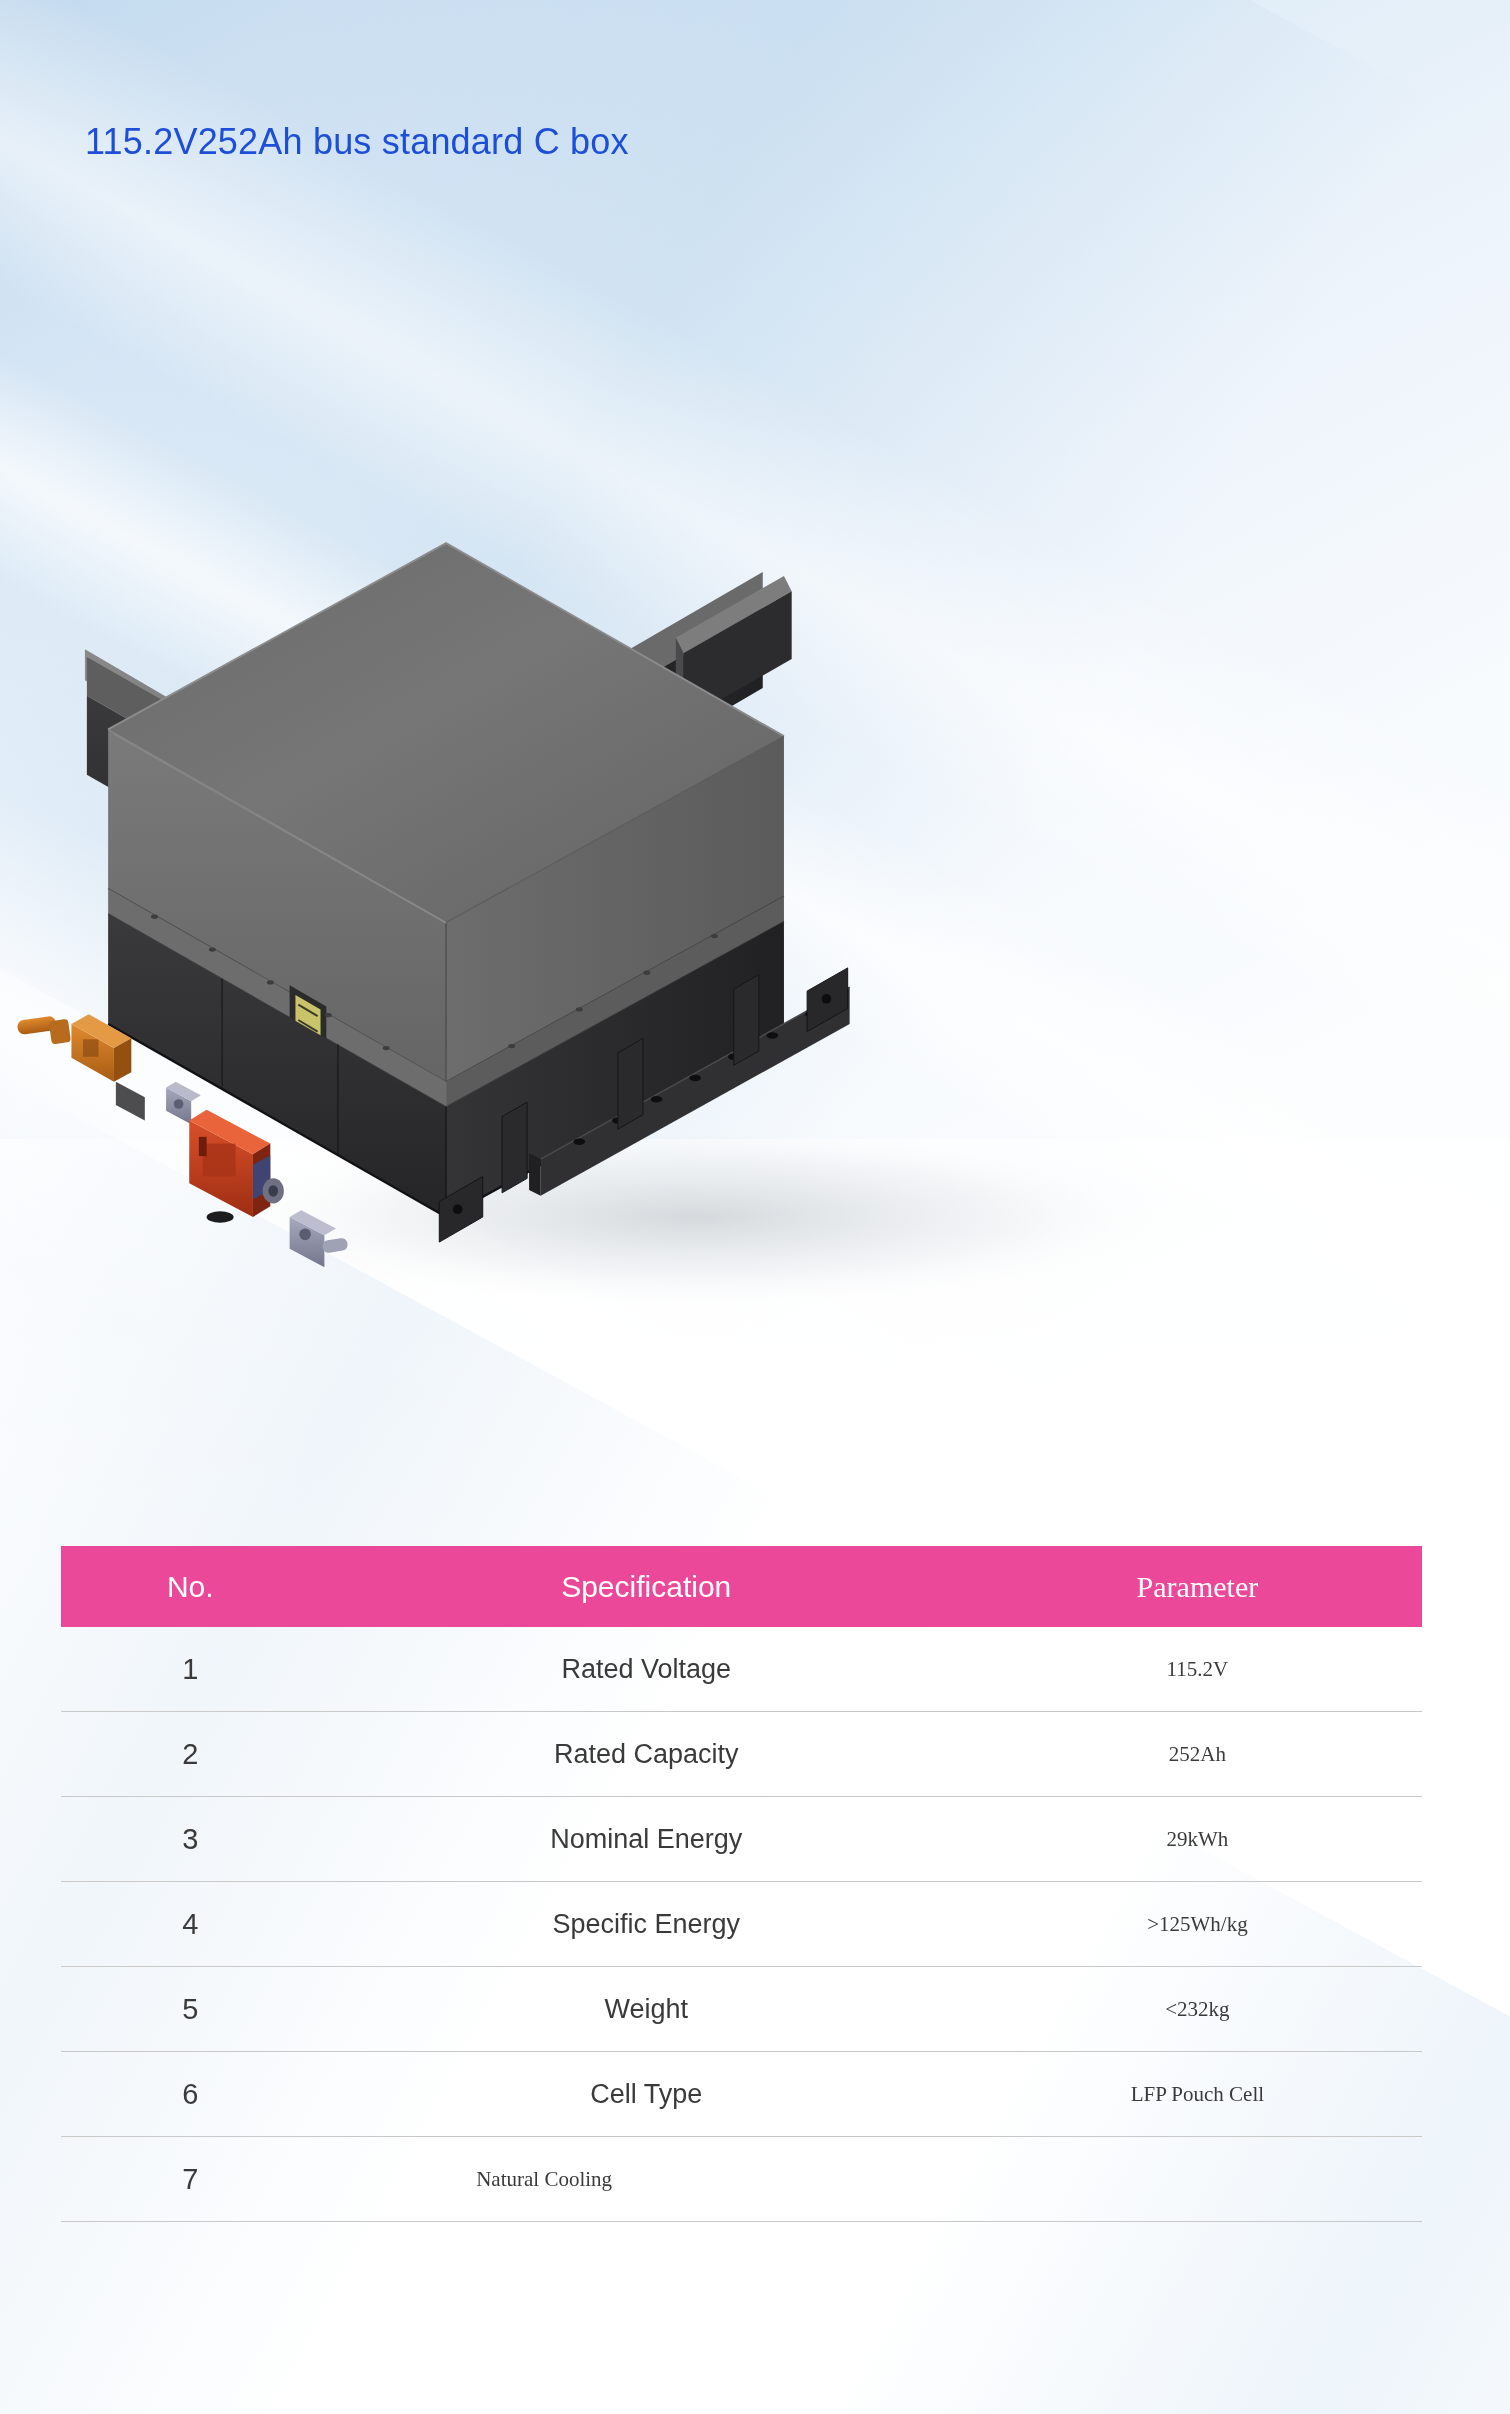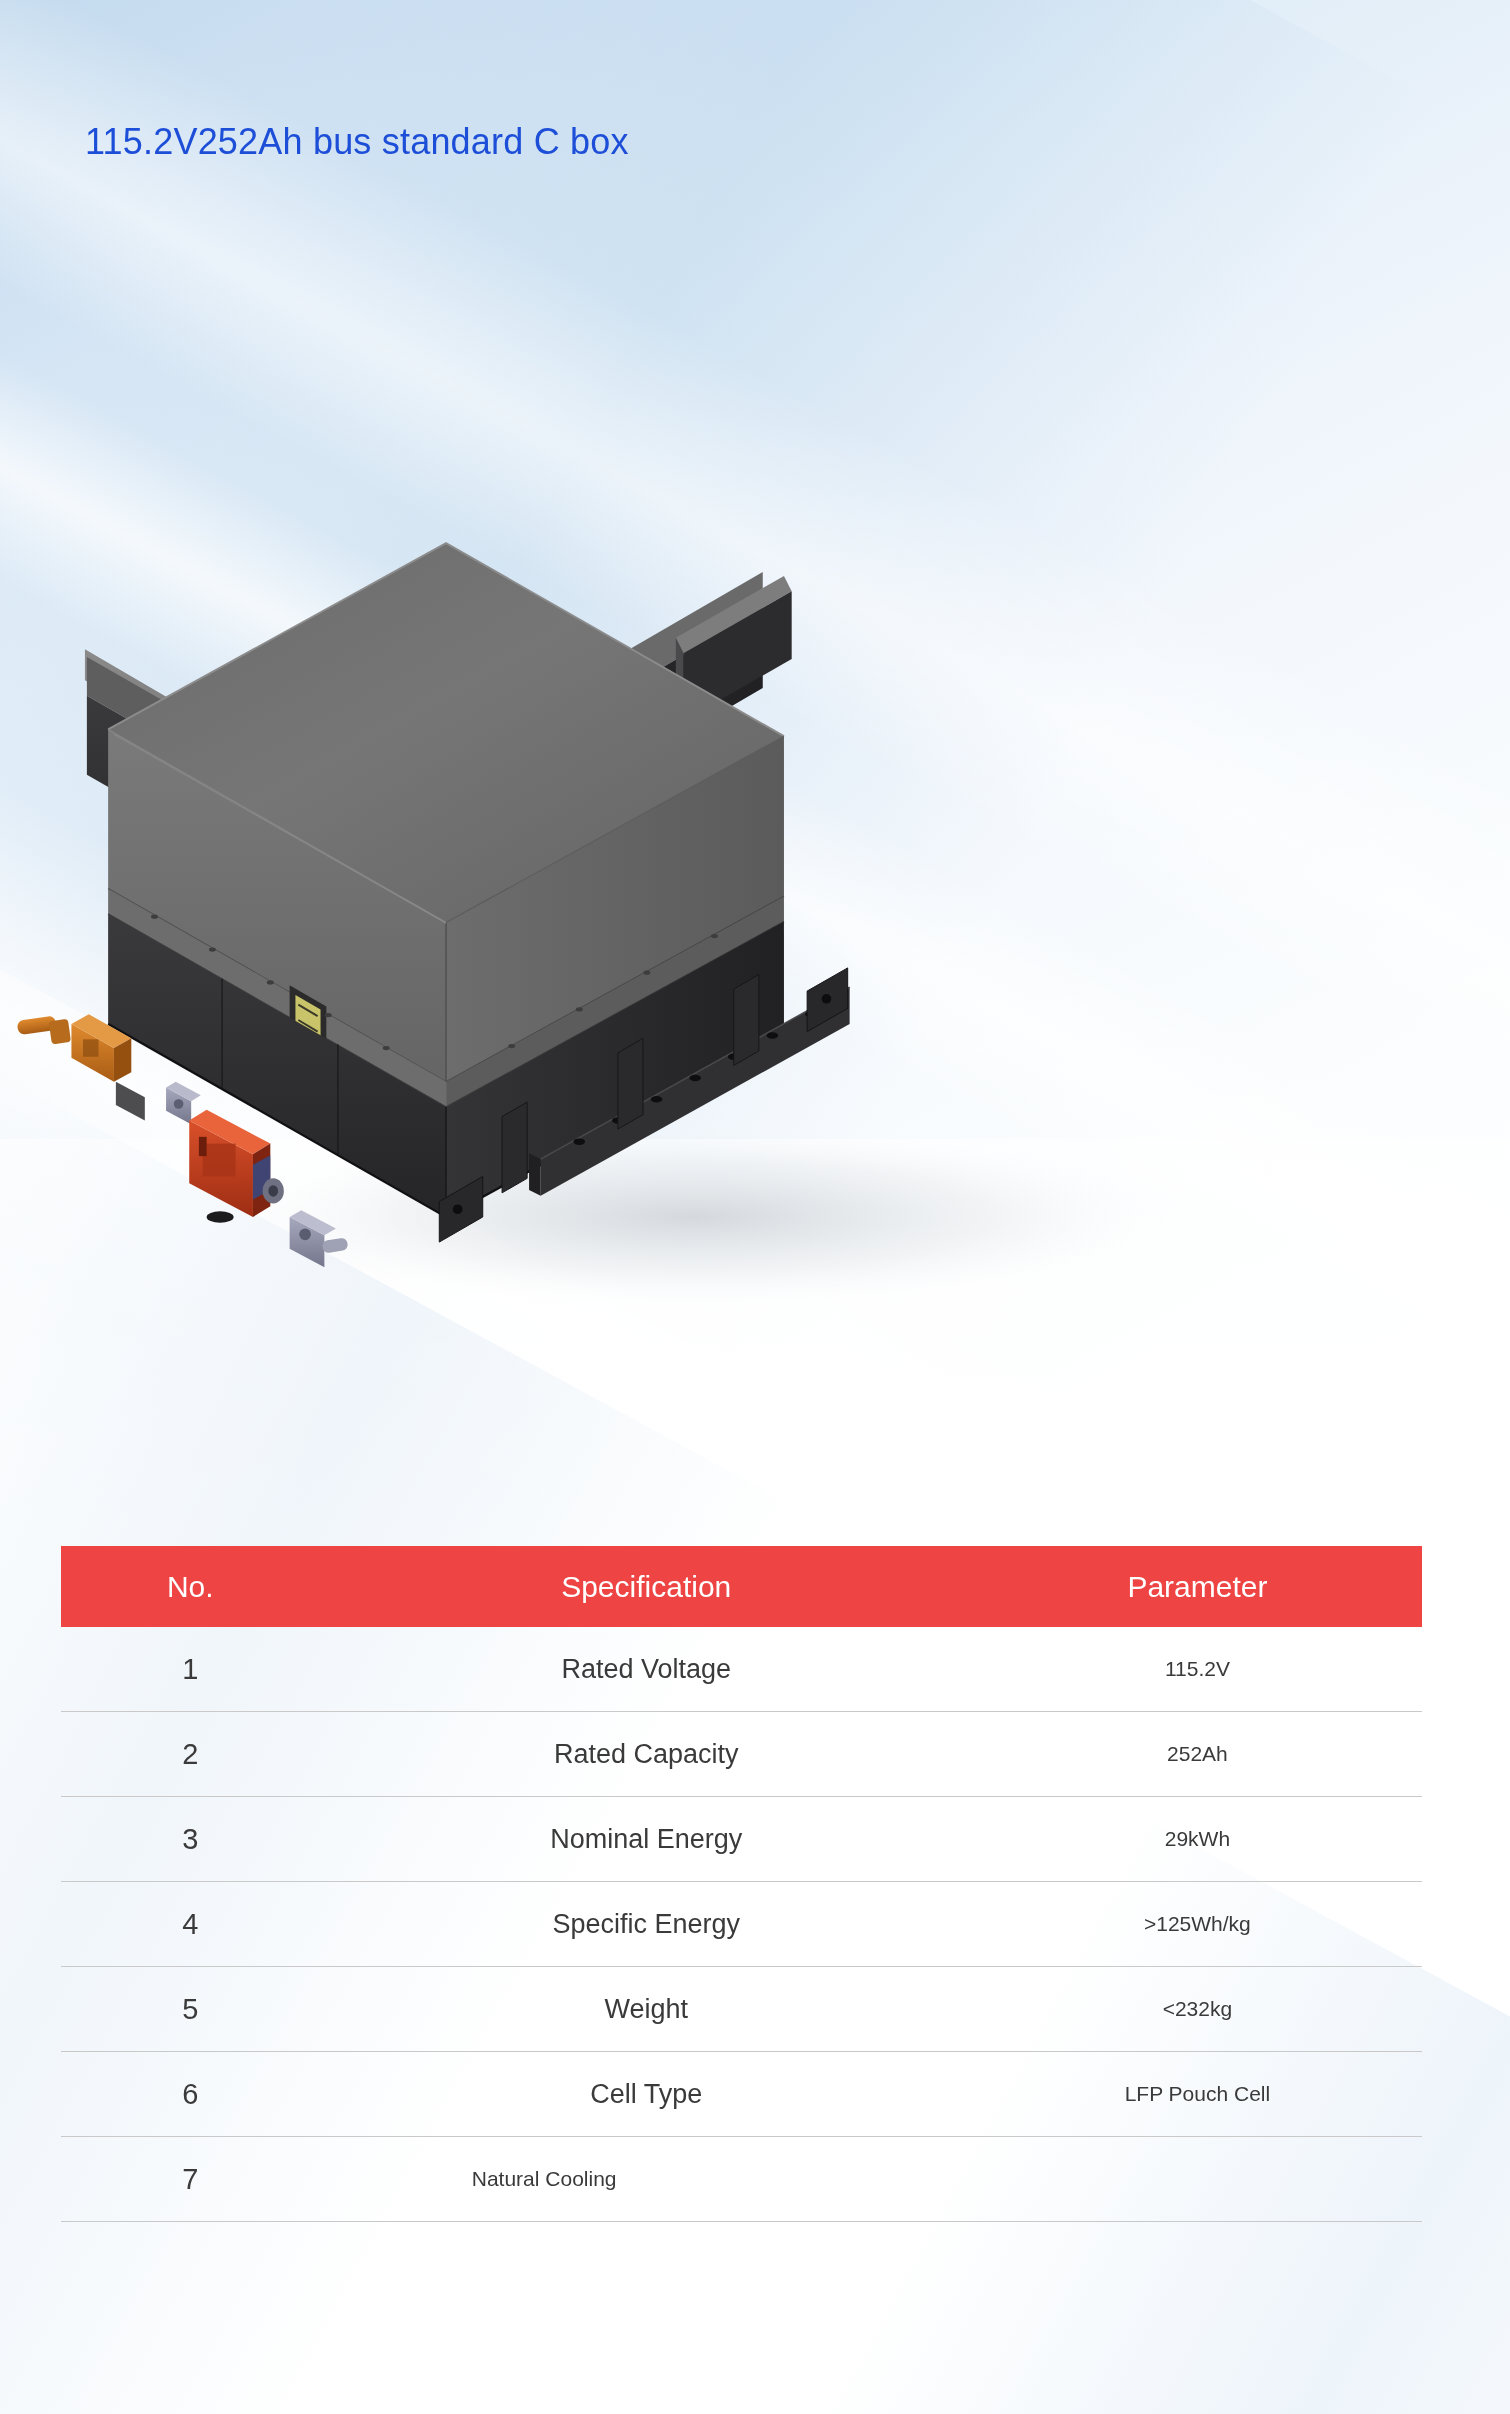--- a/index.html
+++ b/index.html
@@ -70,28 +70,28 @@
   
   #stage{position:absolute;left:0;top:541px;width:1510px;height:792px;z-index:3;}
   #stage svg{display:block;}
 
   
   #spec-table{
     position:absolute;left:61px;top:1546px;width:1361px;z-index:6;
   }
   .thead{
     display:flex;align-items:center;height:81px;
-    background:#ef4444;
+    background:#ec4899;
   }
   .thead .th{
     color:#ffffff;font-size:30px;text-align:center;
   }
   .c-no{width:19%;}
   .c-spec{width:48%;}
-  .c-par{width:33%;}
+  .c-par{width:33%;font-family:Liberation Serif, serif;}
 
   .trow{
     display:flex;align-items:center;height:84px;
     border-bottom:1.5px solid #c9c9c9;
   }
   .trow:last-child{border-bottom:1.5px solid #c9c9c9;}
   .trow .td{text-align:center;color:#3a3a3a;}
   .td-no{font-size:29px;color:#444;}
   .td-spec{font-size:27px;}
   .td-par{font-size:21px;}

